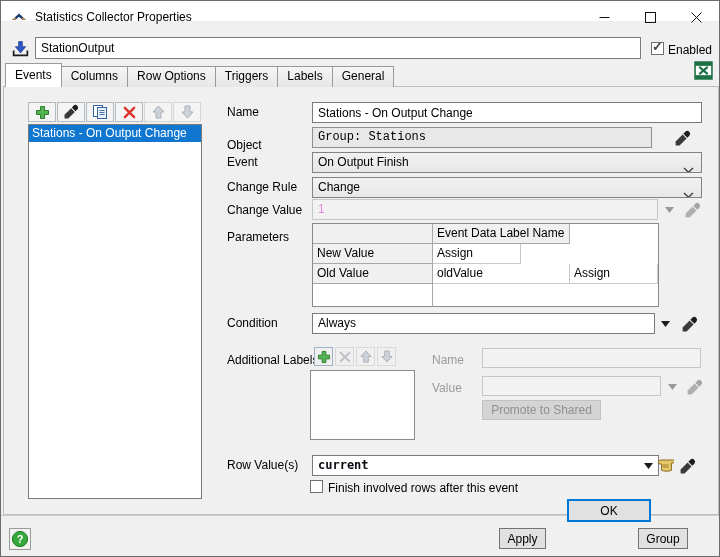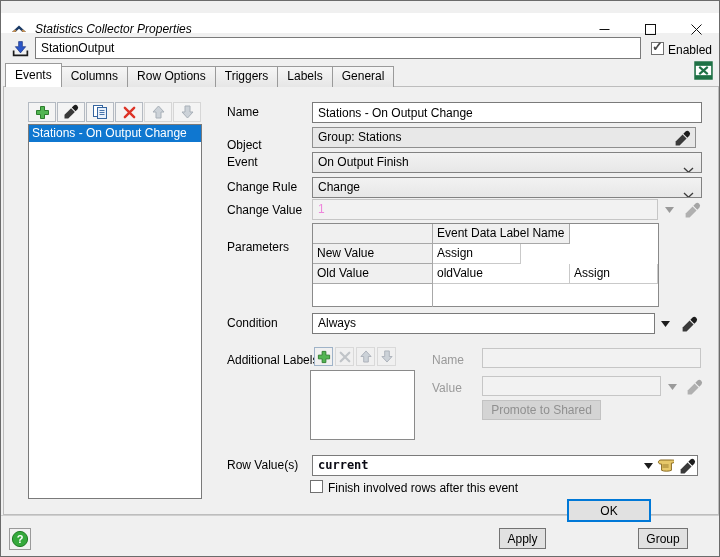--- a/index.html
+++ b/index.html
@@ -6,21 +6,21 @@
   html,body { background:#cccccc; }
   body { font-family: "Liberation Sans", sans-serif; }
 
   .window {
     position: relative; width: 720px; height: 557px;
     background: var(--dialog_bg); border: 1px solid #6b6b6b;
     overflow: hidden;
   }
 
   
-  .titlebar { position:absolute; left:0; top:12px; width:100%; height:20px; background: var(--titlebar_bg); font-style: italic; }
+  .titlebar { position:absolute; left:0; top:0; width:100%; height:20px; background: var(--titlebar_bg); }
   .titlebar .logo { position:absolute; left:10px; top:8px; width:16px; height:16px; }
   .titlebar .title { position:absolute; left:34px; top:9px; font-size:12px; color:#000; }
   .winbtn { position:absolute; top:0; width:46px; height:32px; display:flex; align-items:center; justify-content:center; background:transparent; border:none; }
   .winbtn.min { right:92px; } .winbtn.max { right:46px; } .winbtn.close { right:0; }
 
   
   .hdr-iconbtn { position:absolute; left:8px; top:37px; width:22px; height:22px; border:none; background:transparent; display:flex; align-items:center; justify-content:center; }
   .hdr-input { position:absolute; left:34px; top:36px; width:606px; height:22px; border:1px solid #7a7a7a; background:#fff; font-family:"Liberation Sans",sans-serif; font-size:12px; padding:0 5px; }
   .checkbox { position:absolute; width:13px; height:13px; border:1px solid #707070; background:#fff; }
   .checkbox .check { display:none; position:absolute; left:0px; top:-4px; font-size:13px; line-height:16px; color:#4a4a4a; font-weight:bold; }
@@ -180,21 +180,21 @@
     </div>
 
     <div class="eventlist">
       <div class="item selected">Stations - On Output Change</div>
     </div>
 
     <span class="flabel" style="top:18px">Name</span>
     <input class="field" style="left: 308px; top: 15px; width: 390px;" value="Stations - On Output Change">
 
     <span class="flabel" style="top:51px">Object</span>
-    <div class="field readonly" style="left:308px; top:40px; width:384px;">Group: Stations</div>
+    <div class="field readonly" style="left:308px; top:40px; width:340px;font-family:Liberation Mono, monospace;">Group: Stations</div>
     <button class="icon-abs" style="left:668px; top:41px; width:20px; height:20px;">
       <svg width="17" height="17" viewBox="0 0 18 18">
         <path d="M12.2 1.6a3 3 0 0 1 4.2 4.2l-2.3 2.3-4.2-4.2z" fill="#1c1c1c"></path>
         <path d="M9.1 4.7l4.2 4.2-7.4 7.4H1.7v-4.2z" fill="#3a3a3a"></path>
       </svg>
     </button>
 
     <span class="flabel" style="top:68px">Event</span>
     <div class="field combo" style="left:308px; top:65px; width:390px;">
       <span>On Output Finish</span>
@@ -218,21 +218,21 @@
           <path d="M0 0h9L4.5 6z" fill="#9a9a9a"></path>
         </svg>
     </span>
     <span class="icon-abs dim" style="left:678px; top:113px; width:20px; height:20px;">
       <svg width="17" height="17" viewBox="0 0 18 18">
         <path d="M12.2 1.6a3 3 0 0 1 4.2 4.2l-2.3 2.3-4.2-4.2z" fill="#1c1c1c"></path>
         <path d="M9.1 4.7l4.2 4.2-7.4 7.4H1.7v-4.2z" fill="#3a3a3a"></path>
       </svg>
     </span>
 
-    <span class="flabel" style="top:153px">Parameters</span>
+    <span class="flabel" style="top:143px">Parameters</span>
     <div class="ptable">
       <div class="prow">
         <div class="pcell head c0"></div>
         <div class="pcell head c1">Event Data Label Name</div>
       </div>
       <div class="prow">
         <div class="pcell head c0">New Value</div>
         <div class="pcell body c2">Assign</div>
       </div>
       <div class="prow">
@@ -293,21 +293,21 @@
     </span>
     <span class="icon-abs dim" style="left:680px; top:290px; width:20px; height:20px;">
       <svg width="17" height="17" viewBox="0 0 18 18">
         <path d="M12.2 1.6a3 3 0 0 1 4.2 4.2l-2.3 2.3-4.2-4.2z" fill="#1c1c1c"></path>
         <path d="M9.1 4.7l4.2 4.2-7.4 7.4H1.7v-4.2z" fill="#3a3a3a"></path>
       </svg>
     </span>
     <button class="promote">Promote to Shared</button>
 
     <span class="flabel" style="top:371px">Row Value(s)</span>
-    <div class="field code" style="left:308px; top:368px; width:386px;">current</div>
+    <div class="field code" style="left:308px; top:368px; width:347px;">current</div>
     <button class="icon-abs" style="left:639px; top:374px; width:11px; height:9px;">
       <svg width="9" height="6" viewBox="0 0 9 6">
           <path d="M0 0h9L4.5 6z" fill="#1c1c1c"></path>
         </svg>
     </button>
     <button class="icon-abs" style="left:652px; top:369px; width:19px; height:19px;">
       <svg width="17" height="17" viewBox="0 0 17 17">
         <path d="M4 3 C2.4 3 1.4 4 1.4 5.1 c0 1.1 1 2 2.6 2 l0.6 0 0 6.2 c2.2 1.2 7.6 1.2 9.8 0 l0 -7.2 0.6 0 c1.6 0 2.6 -0.9 2.6 -2 C17.6 3 16 3 14.8 3 z" fill="#e7c86a" stroke="#8a6a20" stroke-width="1"></path>
         <path d="M5.6 8h6M5.6 10h6" stroke="#8a6a20" stroke-width="0.8"></path>
       </svg>

